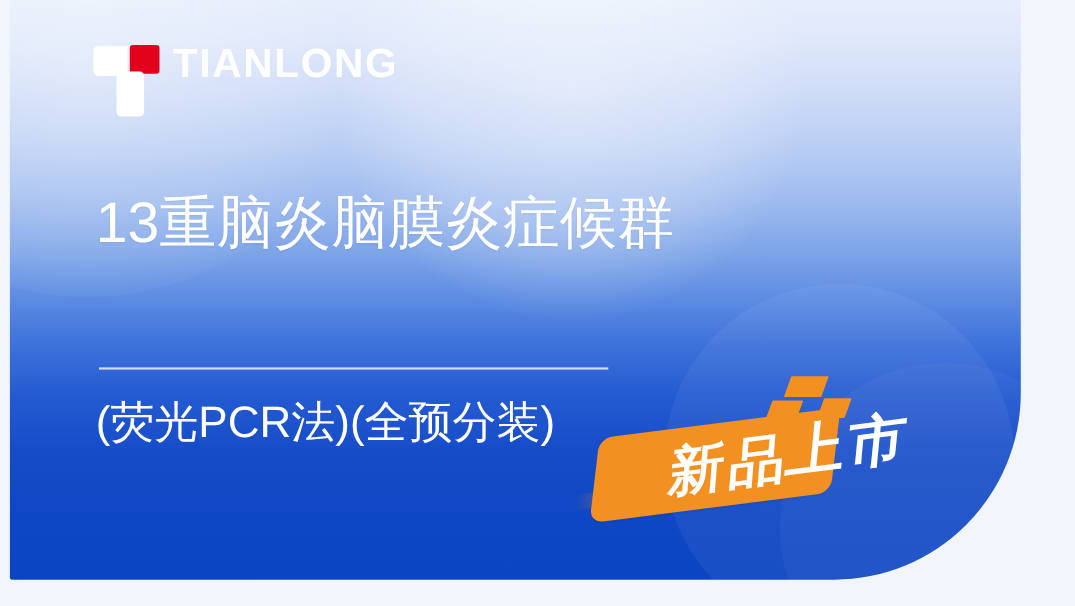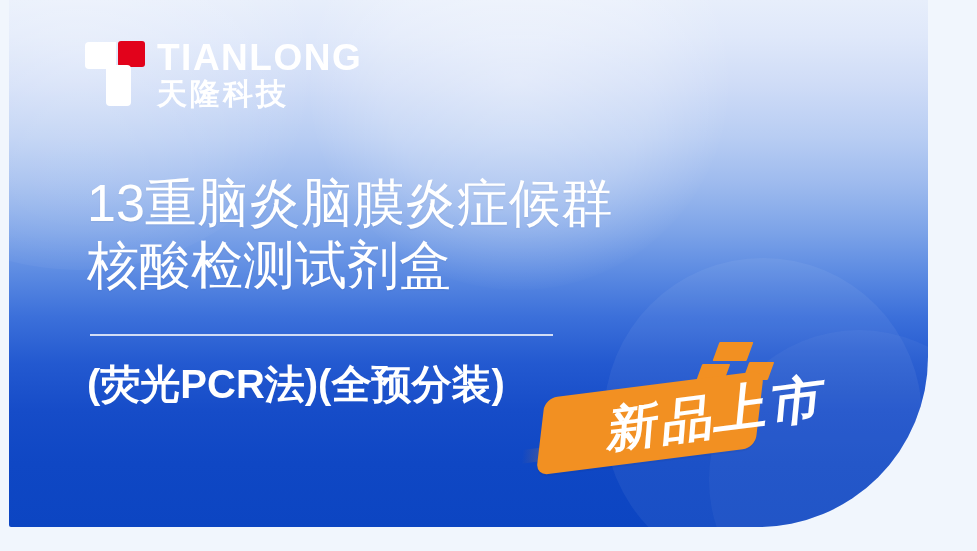--- a/index.html
+++ b/index.html
@@ -183,21 +183,21 @@
     height: 2px;
     background: rgba(255,255,255,0.78);
   }
 
   
   .subtitle {
     position: absolute;
     left: 78px;
     top: 358px;
     color: #ffffff;
-    font-weight: bold;
+    font-weight: normal;
     font-size: 40px;
     line-height: 52px;
     white-space: nowrap;
   }
 
   
   .launch-badge {
     position: absolute;
     left: 524px;
     top: 336px;
@@ -282,27 +282,25 @@
     <div class="circle-accent-2"></div>
 
     <div class="logo">
       <div class="logo-mark">
         <span class="sq-white"></span>
         <span class="sq-red"></span>
         <span class="bar-white"></span>
       </div>
       <div class="logo-text">
         <div class="logo-en">TIANLONG</div>
-        <div class="logo-cn">天隆科技</div>
       </div>
     </div>
 
     <div class="headline">
       <span class="line">13重脑炎脑膜炎症候群</span>
-      <span class="line">核酸检测试剂盒</span>
     </div>
 
     <div class="divider"></div>
 
     <div class="subtitle">(荧光PCR法)(全预分装)</div>
 
     <div class="launch-badge">
       <span class="dash dash-a"></span>
       <span class="dash dash-b"></span>
       <span class="dash dash-c"></span>

